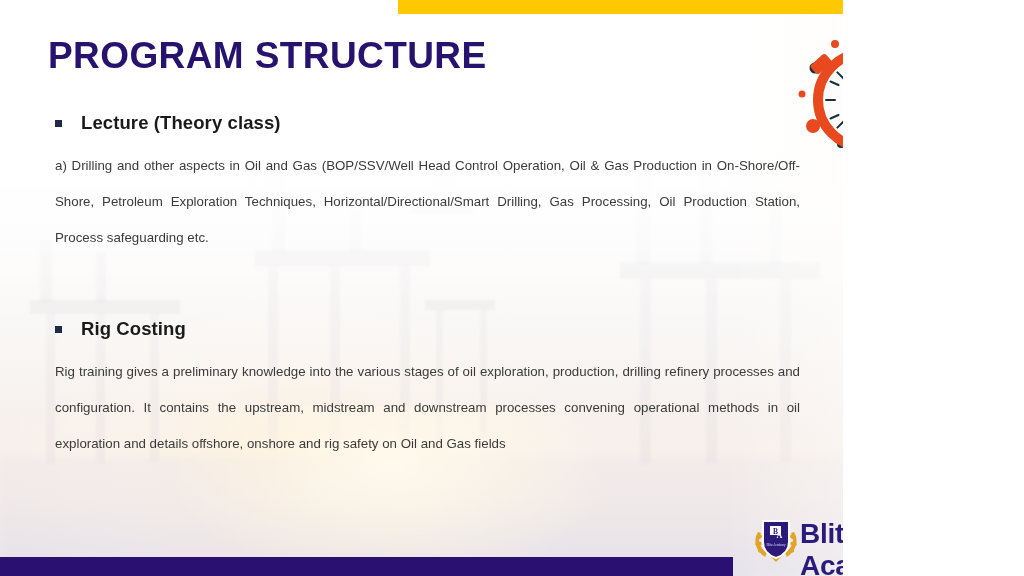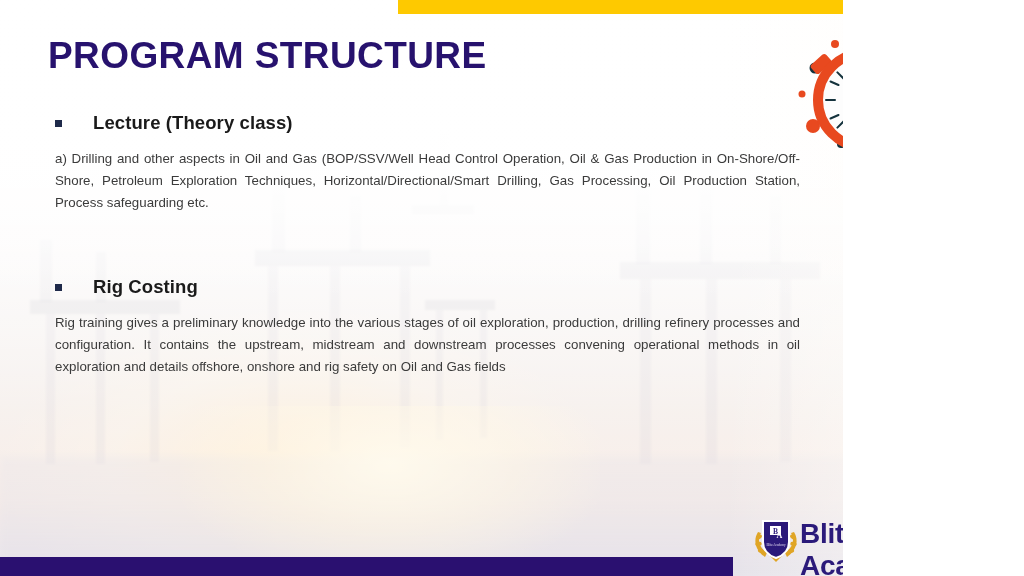--- a/index.html
+++ b/index.html
@@ -74,30 +74,30 @@
   .title{
     position:absolute;left:48px;top:35px;
     font-size:37px;font-weight:bold;letter-spacing:.4px;
     color:#27126e;
     font-family:"Liberation Sans", sans-serif;
   }
 
   
   .content{position:absolute;left:55px;top:112px;width:745px;}
 
-  .bullet-row{display:flex;align-items:center;margin-bottom:4px;gap:12px;}
+  .bullet-row{display:flex;align-items:center;margin-bottom:4px;}
   .bullet-sq{
     width:7px;height:7px;background:#1f2a4a;margin-right:19px;flex:none;
   }
   .bullet-head{
     font-size:18.5px;font-weight:bold;color:#1a1a1a;letter-spacing:.1px;
   }
 
   .para{
-    font-size:13.3px;color:#3b3b3b;line-height:22px;
+    font-size:13.3px;color:#3b3b3b;line-height:36px;
     text-align:justify;margin:0;
   }
   .gap-b{height:22px;}
   .gap-c{height:40px;}
   .gap-d{height:10px;}
 
   
   .watch-wrap{position:absolute;left:775px;top:22px;width:235px;height:140px;}
   .months-box{
     position:absolute;left:128px;top:20px;width:104px;height:62px;

